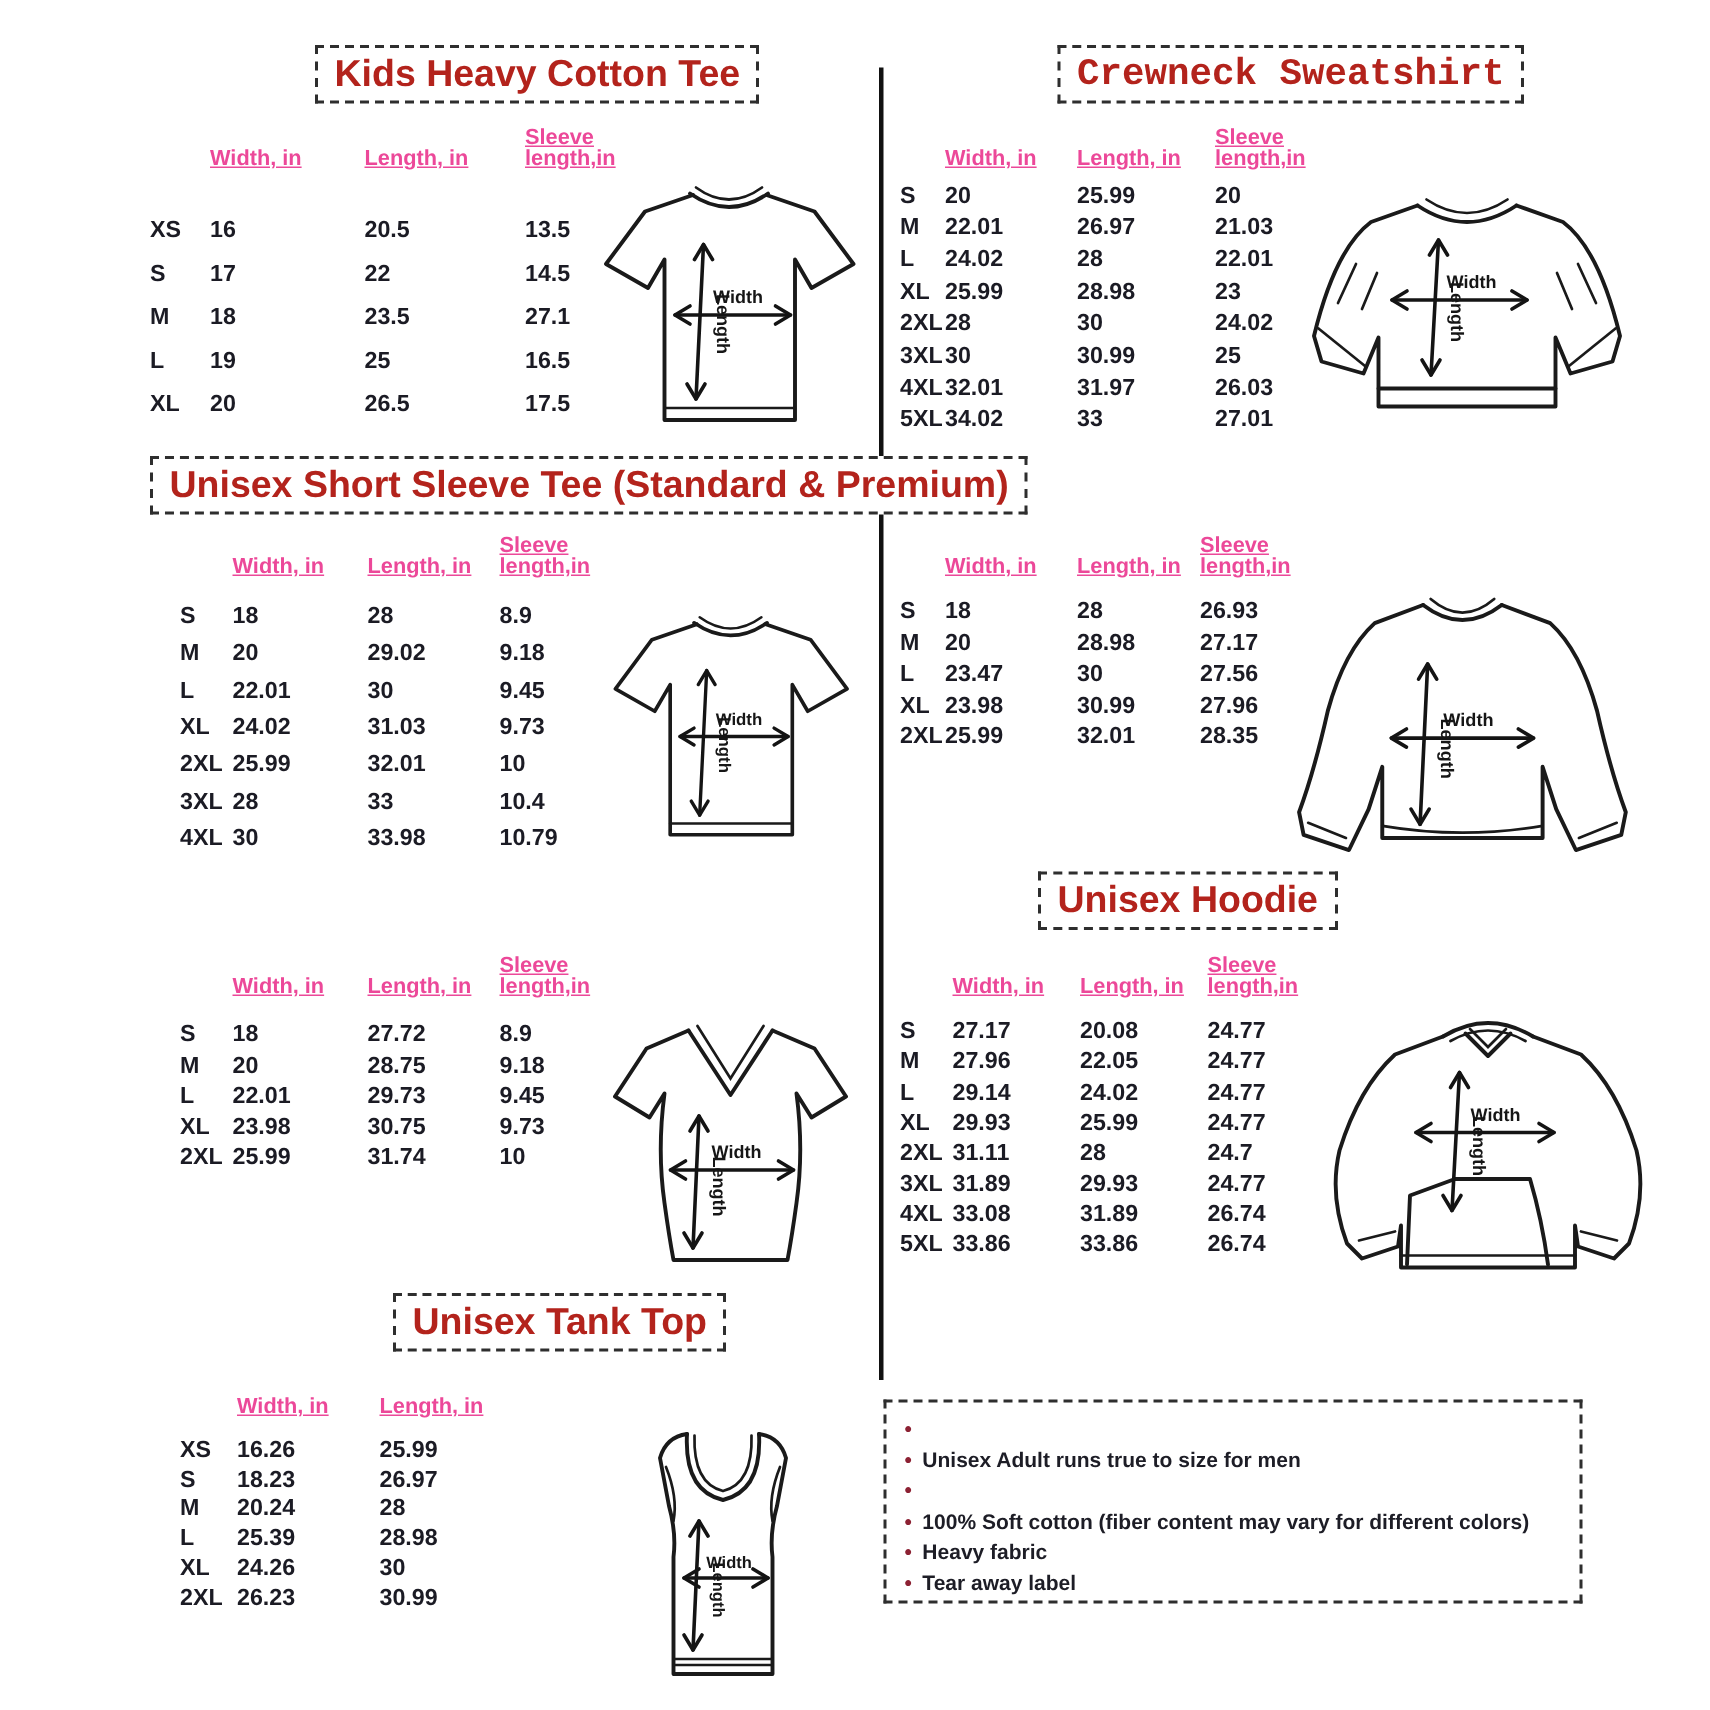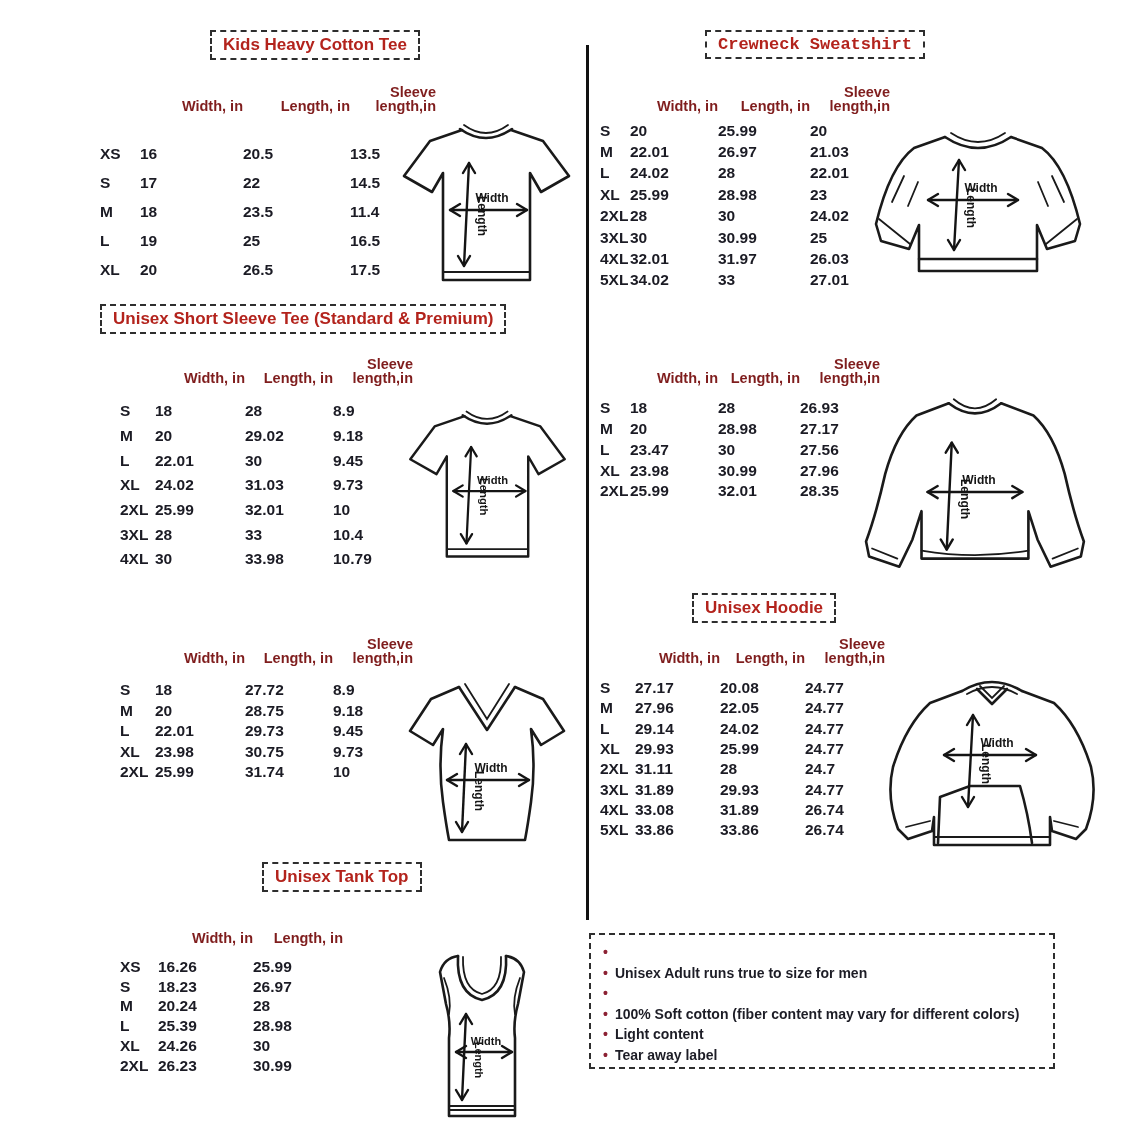--- a/index.html
+++ b/index.html
@@ -4,26 +4,26 @@
 <style>
   html,body{margin:0;padding:0;background:#ffffff;}
   .canvas{
     position:relative;width:1140px;height:1140px;background:#ffffff;
     font-family:"Liberation Sans",sans-serif;color:#1b1b24;overflow:hidden;
   }
   .divider{position:absolute;left:586px;top:45px;width:3px;height:875px;background:#111;}
   .product{position:absolute;inset:0;}
   .title-box{
     position:absolute;display:inline-block;border:2px dashed #2e2e2e;background:#fff;
-    padding:3px 11px;font-size:17px;font-weight:bold;color:#b3231c;white-space:nowrap;
+    padding:3px 11px;font-size:25px;font-weight:bold;color:#b3231c;white-space:nowrap;
   }
   .thead{position:absolute;display:grid;grid-template-columns:var(--cols);align-items:end;height:34px;}
   .thead .hcell{
-    color:#7f1d1d;font-weight:bold;font-size:14.5px;line-height:14px;
-    white-space:pre-line;text-align:right;
+    color:#ec4899;font-weight:bold;font-size:14.5px;line-height:14px;
+    white-space:pre-line;text-align:left;text-decoration:underline;
   }
   .tbody{position:absolute;}
   .trow{display:grid;grid-template-columns:var(--cols);align-items:center;height:var(--rh);}
   .trow .cell{font-weight:bold;font-size:15.5px;color:#1b1b24;white-space:nowrap;}
   .garment{position:absolute;}
   .outline{stroke:#1a1a1a;stroke-width:2.6;fill:none;stroke-linecap:round;stroke-linejoin:round;}
   .thin{stroke:#1a1a1a;stroke-width:1.8;fill:none;stroke-linecap:round;}
   .arrow{stroke:#141414;stroke-width:2.4;fill:none;stroke-linecap:round;stroke-linejoin:round;}
   .dlabel{font:bold 12px "Liberation Sans",sans-serif;fill:#161616;}
   .dlabel.small{font-size:11px;}
@@ -60,21 +60,21 @@
         <div class="trow">
           <span class="cell">S</span>
           <span class="cell">17</span>
           <span class="cell">22</span>
           <span class="cell">14.5</span>
         </div>
         <div class="trow">
           <span class="cell">M</span>
           <span class="cell">18</span>
           <span class="cell">23.5</span>
-          <span class="cell">11.4</span>
+          <span class="cell">27.1</span>
         </div>
         <div class="trow">
           <span class="cell">L</span>
           <span class="cell">19</span>
           <span class="cell">25</span>
           <span class="cell">16.5</span>
         </div>
         <div class="trow">
           <span class="cell">XL</span>
           <span class="cell">20</span>
@@ -353,21 +353,21 @@
         <path class="arrow" d="M117,102 L127,108 L117,114"></path>
       <path class="arrow" d="M58,82 L64,72 L70,82"></path>
         <line class="arrow" x1="64" y1="72" x2="60" y2="160"></line>
         <path class="arrow" d="M54,150 L60,160 L66,150"></path>
       <text class="dlabel" x="89" y="100" text-anchor="middle">Width</text>
       <text class="dlabel" x="73" y="119" text-anchor="middle" transform="rotate(90 73,119)">Length</text>
     </svg>
   </div>
 
   <div class="product" style="--cols:35px 85px 85px 80px; --rh:20.3px;">
-    <div class="title-box" style="left:692px;top:593px;">Unisex Hoodie</div>
+    <div class="title-box" style="left:692px;top:581px;">Unisex Hoodie</div>
     <div class="thead" style="left:600px;top:631px;">
         <span></span>
         <span class="hcell">Width, in</span>
         <span class="hcell">Length, in</span>
         <span class="hcell">Sleeve
 length,in</span>
       </div>
     <div class="tbody" style="left:600px;top:678px;">
         <div class="trow">
           <span class="cell">S</span>
@@ -507,21 +507,21 @@
         </div>
         <div class="note-row">
           <span class="bullet">•</span>
         </div>
         <div class="note-row">
           <span class="bullet">•</span>
           <span>100% Soft cotton (fiber content may vary for different colors)</span>
         </div>
         <div class="note-row">
           <span class="bullet">•</span>
-          <span>Light content</span>
+          <span>Heavy fabric</span>
         </div>
         <div class="note-row">
           <span class="bullet">•</span>
           <span>Tear away label</span>
         </div>
       </div>
   </div>
 
 </div>
 

